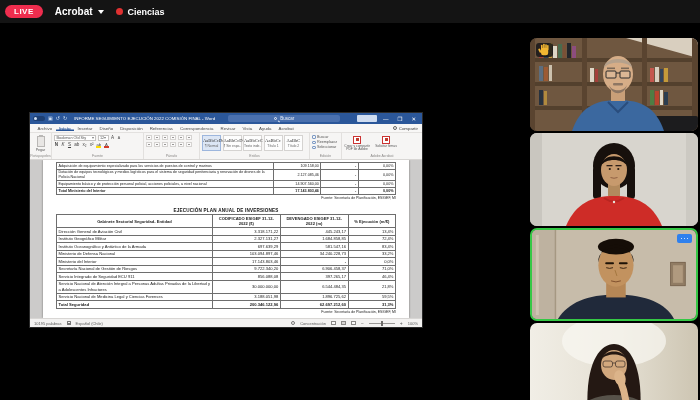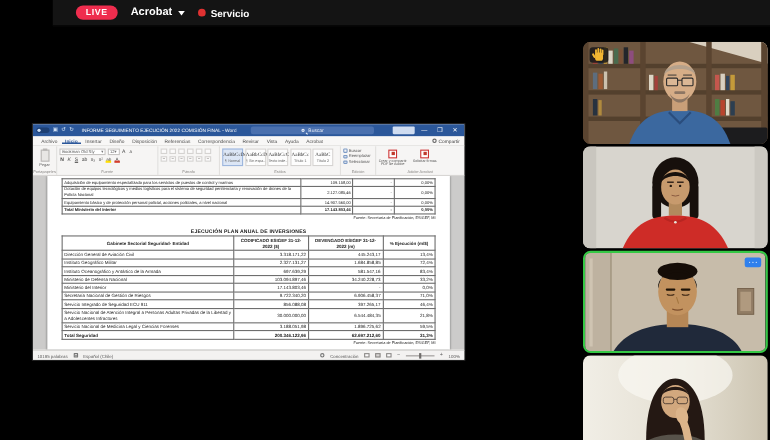--- a/index.html
+++ b/index.html
@@ -2,21 +2,21 @@
 <html><head>
 <meta charset="utf-8">
 <style>
   html,body{margin:0;padding:0;background:#000;}
   *{box-sizing:border-box;}
   .screen{position:relative;width:700px;height:400px;background:#000;overflow:hidden;
           font-family:"Liberation Sans",sans-serif;-webkit-font-smoothing:antialiased;}
 
   
   .stream-bar{position:absolute;top:0;left:0;right:0;height:24px;background:#141414;
-              display:flex;align-items:center;padding-left:21px;gap:12px;border-bottom:1px solid #000;margin-left:48px;}
+              display:flex;align-items:center;padding-left:5px;gap:12px;border-bottom:1px solid #000;}
   .live-badge{background:#ef2d4e;color:#fff;font-weight:bold;font-size:8px;letter-spacing:.5px;
               padding:2px 9px;border-radius:9px;}
   .platform{display:flex;align-items:center;gap:5px;color:#fff;font-weight:bold;font-size:10px;cursor:default;}
   .chev{width:0;height:0;border-left:3.5px solid transparent;border-right:3.5px solid transparent;
         border-top:4px solid #fff;margin-top:1px;}
   .recording{display:flex;align-items:center;gap:5px;color:#fff;font-weight:bold;font-size:9px;}
   .rec-dot{width:7px;height:7px;border-radius:50%;background:#e03131;}
 
   
   .word-window{position:absolute;left:30px;top:113px;width:392px;height:214px;background:#fff;
@@ -124,21 +124,21 @@
 <div class="screen">
 
   <div class="stream-bar">
     <span class="live-badge">LIVE</span>
     <div class="platform">
       <span>Acrobat</span>
       <span class="chev"></span>
     </div>
     <div class="recording">
       <span class="rec-dot"></span>
-      <span>Servicio</span>
+      <span>Ciencias</span>
     </div>
   </div>
 
   <div class="word-window">
 
     <div class="titlebar">
       <span class="autosave"></span>
       <span class="tb-ico">▣</span>
       <span class="tb-ico">↺</span>
       <span class="tb-ico">↻</span>

